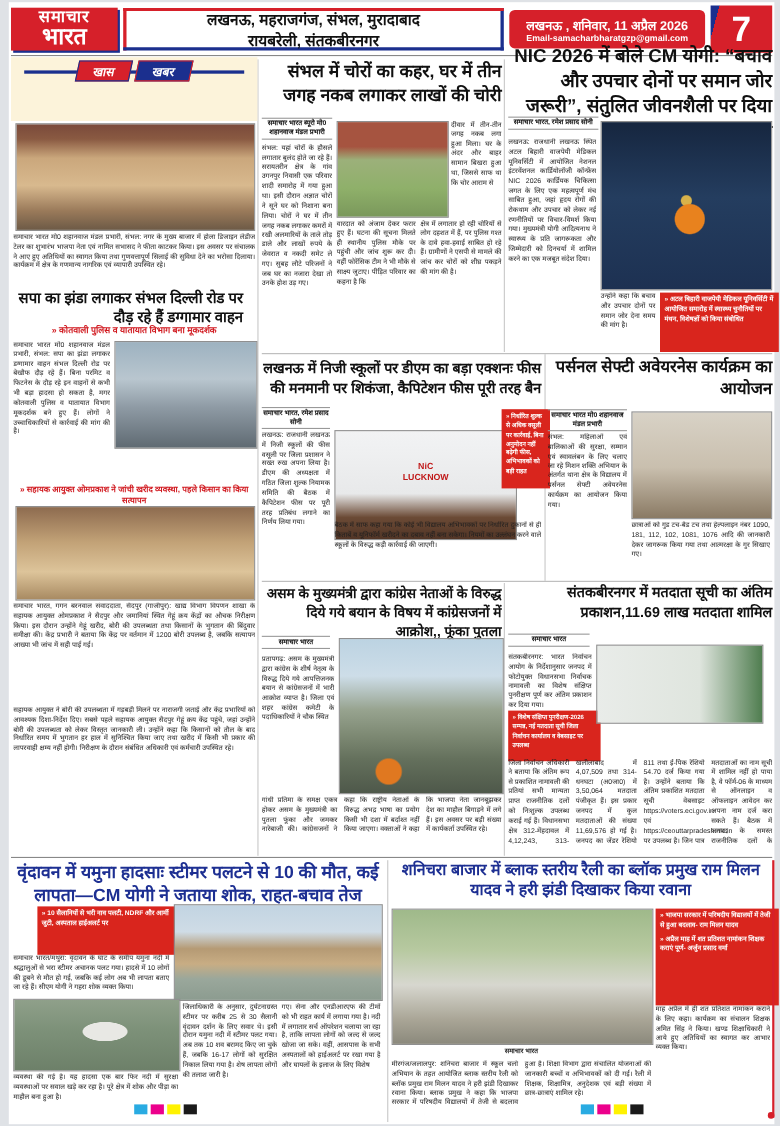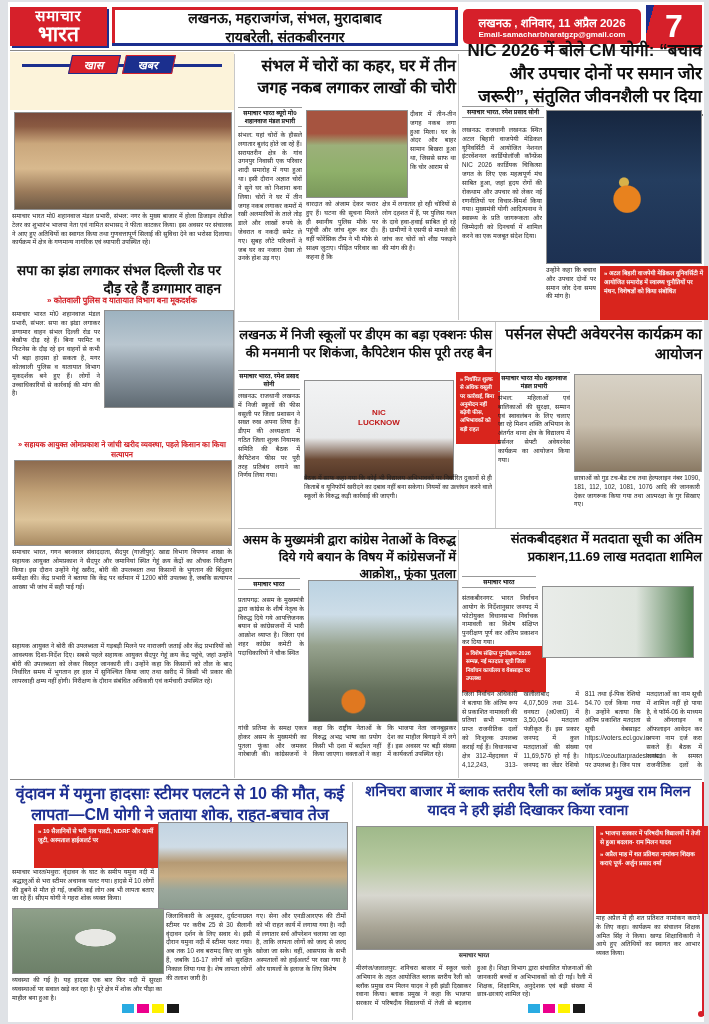--- a/index.html
+++ b/index.html
@@ -121,42 +121,42 @@
   <div class="abs hl" style="left:462px;top:40px;width:240px;font-size:17px;">NIC 2026 में बोले CM योगी: “बचाव और उपचार दोनों पर समान जोर जरूरी”, संतुलित जीवनशैली पर दिया बल</div>
   <div class="abs byline" style="left:462px;top:106px;width:82px;">समाचार भारत, रमेश प्रसाद सोनी</div>
   <div class="abs body-sm" style="left:462px;top:126px;width:80px;height:194px;overflow:hidden;">लखनऊ: राजधानी लखनऊ स्थित अटल बिहारी वाजपेयी मेडिकल यूनिवर्सिटी में आयोजित नेशनल इंटरवेंशनल कार्डियोलॉजी कॉन्फ्रेंस NIC 2026 कार्डियक चिकित्सा जगत के लिए एक महत्वपूर्ण मंच साबित हुआ, जहां हृदय रोगों की रोकथाम और उपचार को लेकर नई रणनीतियों पर विचार-विमर्श किया गया। मुख्यमंत्री योगी आदित्यनाथ ने स्वास्थ्य के प्रति जागरूकता और जिम्मेदारी को दिनचर्या में शामिल करने का एक मजबूत संदेश दिया।</div>
   <div class="abs photo ph-award" style="left:546px;top:110px;width:154px;height:152px;"></div>
   <div class="abs body-sm" style="left:546px;top:266px;width:50px;height:54px;overflow:hidden;">उन्होंने कहा कि बचाव और उपचार दोनों पर समान जोर देना समय की मांग है।</div>
   <div class="abs redbox" style="left:600px;top:266px;width:100px;height:48px;overflow:hidden;">» अटल बिहारी वाजपेयी मेडिकल यूनिवर्सिटी में आयोजित समारोह में स्वास्थ्य चुनौतियों पर मंथन, विशेषज्ञों को किया संबोधित</div>
 
   <div class="abs hl" style="left:238px;top:326px;width:254px;font-size:13px;">लखनऊ में निजी स्कूलों पर डीएम का बड़ा एक्शनः फीस की मनमानी पर शिकंजा, कैपिटेशन फीस पूरी तरह बैन</div>
   <div class="abs byline" style="left:238px;top:370px;width:62px;">समाचार भारत, रमेश प्रसाद सोनी</div>
   <div class="abs body-sm" style="left:238px;top:392px;width:62px;height:134px;overflow:hidden;">लखनऊ: राजधानी लखनऊ में निजी स्कूलों की फीस वसूली पर जिला प्रशासन ने सख्त रुख अपना लिया है। डीएम की अध्यक्षता में गठित जिला शुल्क नियामक समिति की बैठक में कैपिटेशन फीस पर पूरी तरह प्रतिबंध लगाने का निर्णय लिया गया।</div>
-  <div class="abs photo ph-nicroom" style="left:304px;top:380px;width:148px;height:98px;">
+  <div class="abs photo ph-nicroom" style="left:304px;top:391px;width:148px;height:98px;padding-left:16px;">
     <div class="niclabel">
       <span>NiC</span><br>
       <span>LUCKNOW</span>
     </div>
   </div>
   <div class="abs redbox" style="left:456px;top:372px;width:36px;height:66px;font-size:5.5px;overflow:hidden;">» निर्धारित शुल्क से अधिक वसूली पर कार्रवाई, बिना अनुमोदन नहीं बढ़ेगी फीस, अभिभावकों को बड़ी राहत</div>
   <div class="abs body-sm" style="left:304px;top:474px;width:188px;height:52px;overflow:hidden;">बैठक में साफ कहा गया कि कोई भी विद्यालय अभिभावकों पर निर्धारित दुकानों से ही किताबें व यूनिफॉर्म खरीदने का दबाव नहीं बना सकेगा। नियमों का उल्लंघन करने वाले स्कूलों के विरुद्ध कड़ी कार्रवाई की जाएगी।</div>
 
   <div class="abs hl" style="left:498px;top:324px;width:204px;font-size:15px;">पर्सनल सेफ्टी अवेयरनेस कार्यक्रम का आयोजन</div>
   <div class="abs byline" style="left:498px;top:372px;width:72px;">समाचार भारत मो0 शहानवाज मंडल प्रभारी</div>
   <div class="abs body-sm" style="left:498px;top:394px;width:72px;height:132px;overflow:hidden;">संभल: महिलाओं एवं बालिकाओं की सुरक्षा, सम्मान एवं स्वावलंबन के लिए चलाए जा रहे मिशन शक्ति अभियान के अंतर्गत थाना क्षेत्र के विद्यालय में पर्सनल सेफ्टी अवेयरनेस कार्यक्रम का आयोजन किया गया।</div>
   <div class="abs photo ph-class" style="left:574px;top:374px;width:126px;height:96px;"></div>
   <div class="abs body-sm" style="left:574px;top:474px;width:126px;height:52px;overflow:hidden;">छात्राओं को गुड टच-बैड टच तथा हेल्पलाइन नंबर 1090, 181, 112, 102, 1081, 1076 आदि की जानकारी देकर जागरूक किया गया तथा आत्मरक्षा के गुर सिखाए गए।</div>
 
   <div class="abs hl" style="left:238px;top:532px;width:218px;font-size:12.5px;">असम के मुख्यमंत्री द्वारा कांग्रेस नेताओं के विरुद्ध दिये गये बयान के विषय में कांग्रेसजनों में आक्रोश,, फूंका पुतला</div>
   <div class="abs byline" style="left:238px;top:578px;width:62px;">समाचार भारत</div>
   <div class="abs body-sm" style="left:238px;top:596px;width:66px;height:124px;overflow:hidden;">प्रतापगढ़: असम के मुख्यमंत्री द्वारा कांग्रेस के शीर्ष नेतृत्व के विरुद्ध दिये गये आपत्तिजनक बयान से कांग्रेसजनों में भारी आक्रोश व्याप्त है। जिला एवं शहर कांग्रेस कमेटी के पदाधिकारियों ने चौक स्थित</div>
   <div class="abs photo ph-protest" style="left:308px;top:580px;width:148px;height:140px;"></div>
   <div class="abs body-sm cols3" style="left:238px;top:724px;width:218px;height:52px;overflow:hidden;">गांधी प्रतिमा के समक्ष एकत्र होकर असम के मुख्यमंत्री का पुतला फूंका और जमकर नारेबाजी की। कांग्रेसजनों ने कहा कि राष्ट्रीय नेताओं के विरुद्ध अभद्र भाषा का प्रयोग किसी भी दशा में बर्दाश्त नहीं किया जाएगा। वक्ताओं ने कहा कि भाजपा नेता जानबूझकर देश का माहौल बिगाड़ने में लगे हैं। इस अवसर पर बड़ी संख्या में कार्यकर्ता उपस्थित रहे।</div>
 
-  <div class="abs hl" style="left:462px;top:530px;width:240px;font-size:13px;">संतकबीदहशत में मतदाता सूची का अंतिम प्रकाशन,11.69 लाख मतदाता शामिल</div>
+  <div class="abs hl" style="left:462px;top:530px;width:240px;font-size:13px;">संतकबीरनगर में मतदाता सूची का अंतिम प्रकाशन,11.69 लाख मतदाता शामिल</div>
   <div class="abs byline" style="left:462px;top:576px;width:74px;">समाचार भारत</div>
   <div class="abs body-sm" style="left:462px;top:594px;width:76px;height:50px;overflow:hidden;">संतकबीरनगर: भारत निर्वाचन आयोग के निर्देशानुसार जनपद में फोटोयुक्त विधानसभा निर्वाचक नामावली का विशेष संक्षिप्त पुनरीक्षण पूर्ण कर अंतिम प्रकाशन कर दिया गया।</div>
   <div class="abs redbox" style="left:462px;top:646px;width:76px;height:40px;font-size:5.5px;overflow:hidden;">» विशेष संक्षिप्त पुनरीक्षण-2026 सम्पन्न, नई मतदाता सूची जिला निर्वाचन कार्यालय व वेबसाइट पर उपलब्ध</div>
   <div class="abs photo ph-meeting" style="left:542px;top:586px;width:150px;height:70px;"></div>
   <div class="abs body-sm cols4" style="left:462px;top:690px;width:240px;height:84px;overflow:hidden;">जिला निर्वाचन अधिकारी ने बताया कि अंतिम रूप से प्रकाशित नामावली की प्रतियां सभी मान्यता प्राप्त राजनीतिक दलों को निःशुल्क उपलब्ध कराई गई हैं। विधानसभा क्षेत्र 312-मेंहदावल में 4,12,243, 313-खलीलाबाद में 4,07,509 तथा 314-धनघटा (अ0जा0) में 3,50,064 मतदाता पंजीकृत हैं। इस प्रकार जनपद में कुल मतदाताओं की संख्या 11,69,576 हो गई है। जनपद का जेंडर रेशियो 811 तथा ई-पिक रेशियो 54.70 दर्ज किया गया है। उन्होंने बताया कि अंतिम प्रकाशित मतदाता सूची वेबसाइट https://voters.eci.gov.in एवं https://ceouttarpradesh.nic.in पर उपलब्ध है। जिन पात्र मतदाताओं का नाम सूची में शामिल नहीं हो पाया है, वे फॉर्म-06 के माध्यम से ऑनलाइन व ऑफलाइन आवेदन कर अपना नाम दर्ज करा सकते हैं। बैठक में जनपद के समस्त राजनीतिक दलों के पदाधिकारी एवं संबंधित अधिकारी उपस्थित रहे।</div>
 
   <div class="abs hl-blue" style="left:12px;top:784px;width:336px;font-size:16px;">वृंदावन में यमुना हादसाः स्टीमर पलटने से 10 की मौत, कई लापता—CM योगी ने जताया शोक, राहत-बचाव तेज</div>
   <div class="abs redbox" style="left:34px;top:824px;width:120px;height:38px;overflow:hidden;">» 10 सैलानियों से भरी नाव पलटी, NDRF और आर्मी जुटी, अस्पताल हाईअलर्ट पर</div>
   <div class="abs photo ph-ghat" style="left:158px;top:822px;width:188px;height:86px;"></div>
   <div class="abs body-sm" style="left:12px;top:868px;width:142px;height:38px;overflow:hidden;">समाचार भारत/मथुरा: वृंदावन के घाट के समीप यमुना नदी में श्रद्धालुओं से भरा स्टीमर अचानक पलट गया। हादसे में 10 लोगों की डूबने से मौत हो गई, जबकि कई लोग अब भी लापता बताए जा रहे हैं। सीएम योगी ने गहरा शोक व्यक्त किया।</div>

